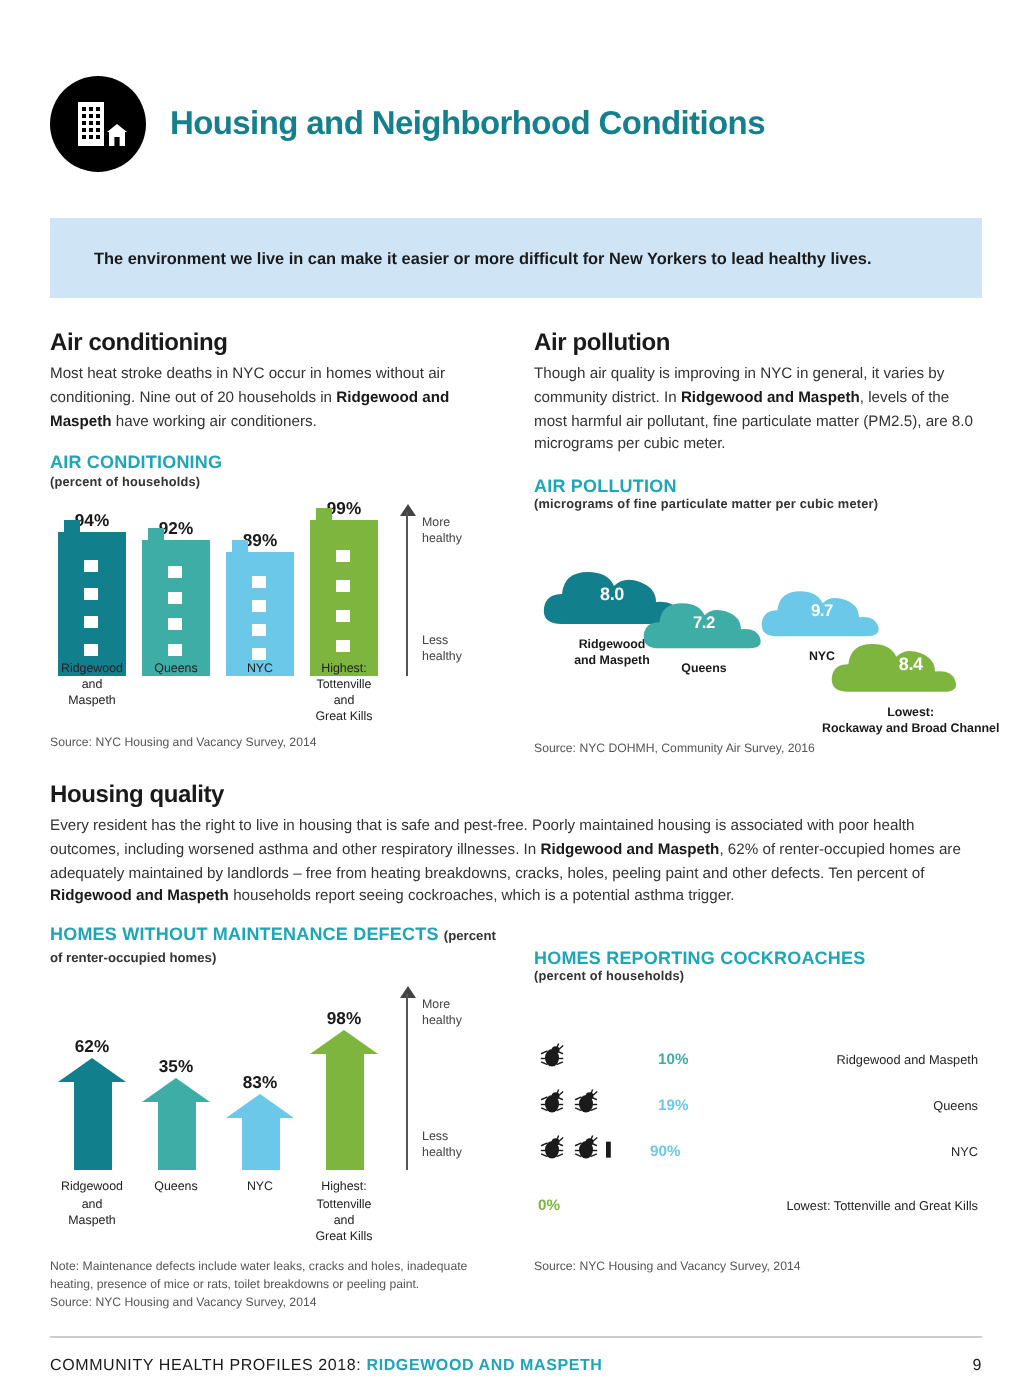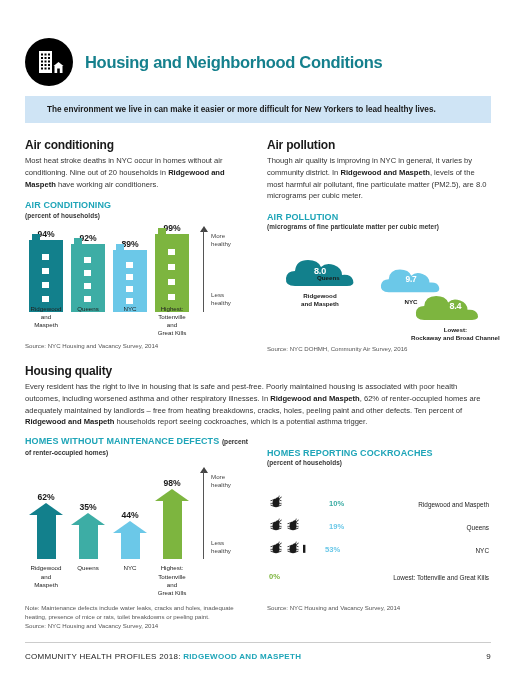--- a/index.html
+++ b/index.html
@@ -39,23 +39,23 @@
   }
   .header-title {
     font-size: 16.5px;
     font-weight: bold;
     color: #15808d;
     letter-spacing: -0.3px;
   }
 
   
   .banner {
-    margin-top: 10px;
+    margin-top: 23px;
     background: #cfe4f5;
-    height: 27px;
+    height: 40px;
     display: flex;
     align-items: center;
     padding-left: 22px;
     box-sizing: border-box;
   }
   .banner-text {
     font-size: 8.2px;
     font-weight: bold;
     color: #1a1a1a;
   }
@@ -510,33 +510,39 @@
       <h2 class="sec-title">Air pollution</h2>
       <p class="sec-body"><span>Though air quality is improving in NYC in general, it varies by community district. In </span><b>Ridgewood and Maspeth</b><span>, levels of the most harmful air pollutant, fine particulate matter (PM2.5), are 8.0 micrograms per cubic meter.</span></p>
 
       <div class="chart-title">
         <span>AIR POLLUTION</span>
         <div class="chart-sub">(micrograms of fine particulate matter per cubic meter)</div>
       </div>
 
       <div class="cloud-chart">
 
-        <div class="cloud-item" style="left:18px; top:22px;">
+        <div class="cloud-item" style="left:4px; top:22px;">
           <div class="cloud-wrap">
             <svg width="76" height="30" viewBox="0 0 76 30">
               <path d="M10,29 Q0,29 1,21 Q2,14 10,14 Q11,3 23,3 Q33,3 36,10 Q41,5 49,8 Q57,11 57,18 Q66,17 68,23 Q70,29 62,29 Z" fill="#12808C"></path>
             </svg>
             <div class="cloud-val" style="top:9px; left:-6px;">8.0</div>
           </div>
           <div class="cloud-label" style="margin-left:-6px;">
             <span>Ridgewood</span><br><span>and Maspeth</span>
           </div>
         </div>
 
         <div class="cloud-item" style="left:54px; top:38px;">
+          <div class="cloud-wrap">
+            <svg width="66" height="26" viewBox="0 0 76 30">
+              <path d="M10,29 Q0,29 1,21 Q2,14 10,14 Q11,3 23,3 Q33,3 36,10 Q41,5 49,8 Q57,11 57,18 Q66,17 68,23 Q70,29 62,29 Z" fill="#3DADA5"></path>
+            </svg>
+            <div class="cloud-val" style="top:7px; left:-4px; font-size:8.4px;">7.2</div>
+          </div>
           <div class="cloud-label" style="margin-left:-4px;">
             <span>Queens</span>
           </div>
         </div>
 
         <div class="cloud-item" style="left:113px; top:32px;">
           <div class="cloud-wrap">
             <svg width="66" height="26" viewBox="0 0 76 30">
               <path d="M10,29 Q0,29 1,21 Q2,14 10,14 Q11,3 23,3 Q33,3 36,10 Q41,5 49,8 Q57,11 57,18 Q66,17 68,23 Q70,29 62,29 Z" fill="#6BC8E8"></path>
             </svg>
@@ -590,21 +596,21 @@
 
           <div class="house-col">
             <div class="house-val">35%</div>
             <div class="house">
               <div class="roof" style="border-bottom-color:#3DADA5"></div>
               <div class="trunk" style="background:#3DADA5;height:34px"></div>
             </div>
           </div>
 
           <div class="house-col">
-            <div class="house-val">44%</div>
+            <div class="house-val">83%</div>
             <div class="house">
               <div class="roof" style="border-bottom-color:#6BC8E8"></div>
               <div class="trunk" style="background:#6BC8E8;height:26px"></div>
             </div>
           </div>
 
           <div class="house-col">
             <div class="house-val">98%</div>
             <div class="house">
               <div class="roof" style="border-bottom-color:#7DB53F"></div>
@@ -734,21 +740,21 @@
                   <rect x="13" y="11" width="5" height="1"></rect>
                   <rect x="13" y="14.4" width="5" height="1" transform="rotate(-24 15.5 14.9)"></rect>
                 </g>
             </svg>
             <svg width="4" height="13" viewBox="0 0 6 18">
               <g fill="#1a1a1a">
                   <path d="M0,5 h3.6 v12 h-3.6 z"></path>
                 </g>
             </svg>
           </div>
-          <div class="roach-pct" style="color:#6BC8E8; margin-left:-4px;">53%</div>
+          <div class="roach-pct" style="color:#6BC8E8; margin-left:-4px;">90%</div>
           <div class="roach-name">NYC</div>
         </div>
 
         <div class="roach-row" style="margin-top:4px;">
           <div class="roach-icons"></div>
           <div class="roach-pct" style="color:#7DB53F; margin-left:-60px; width:40px;">0%</div>
           <div class="roach-name">Lowest: Tottenville and Great Kills</div>
         </div>
       </div>
     </div>

